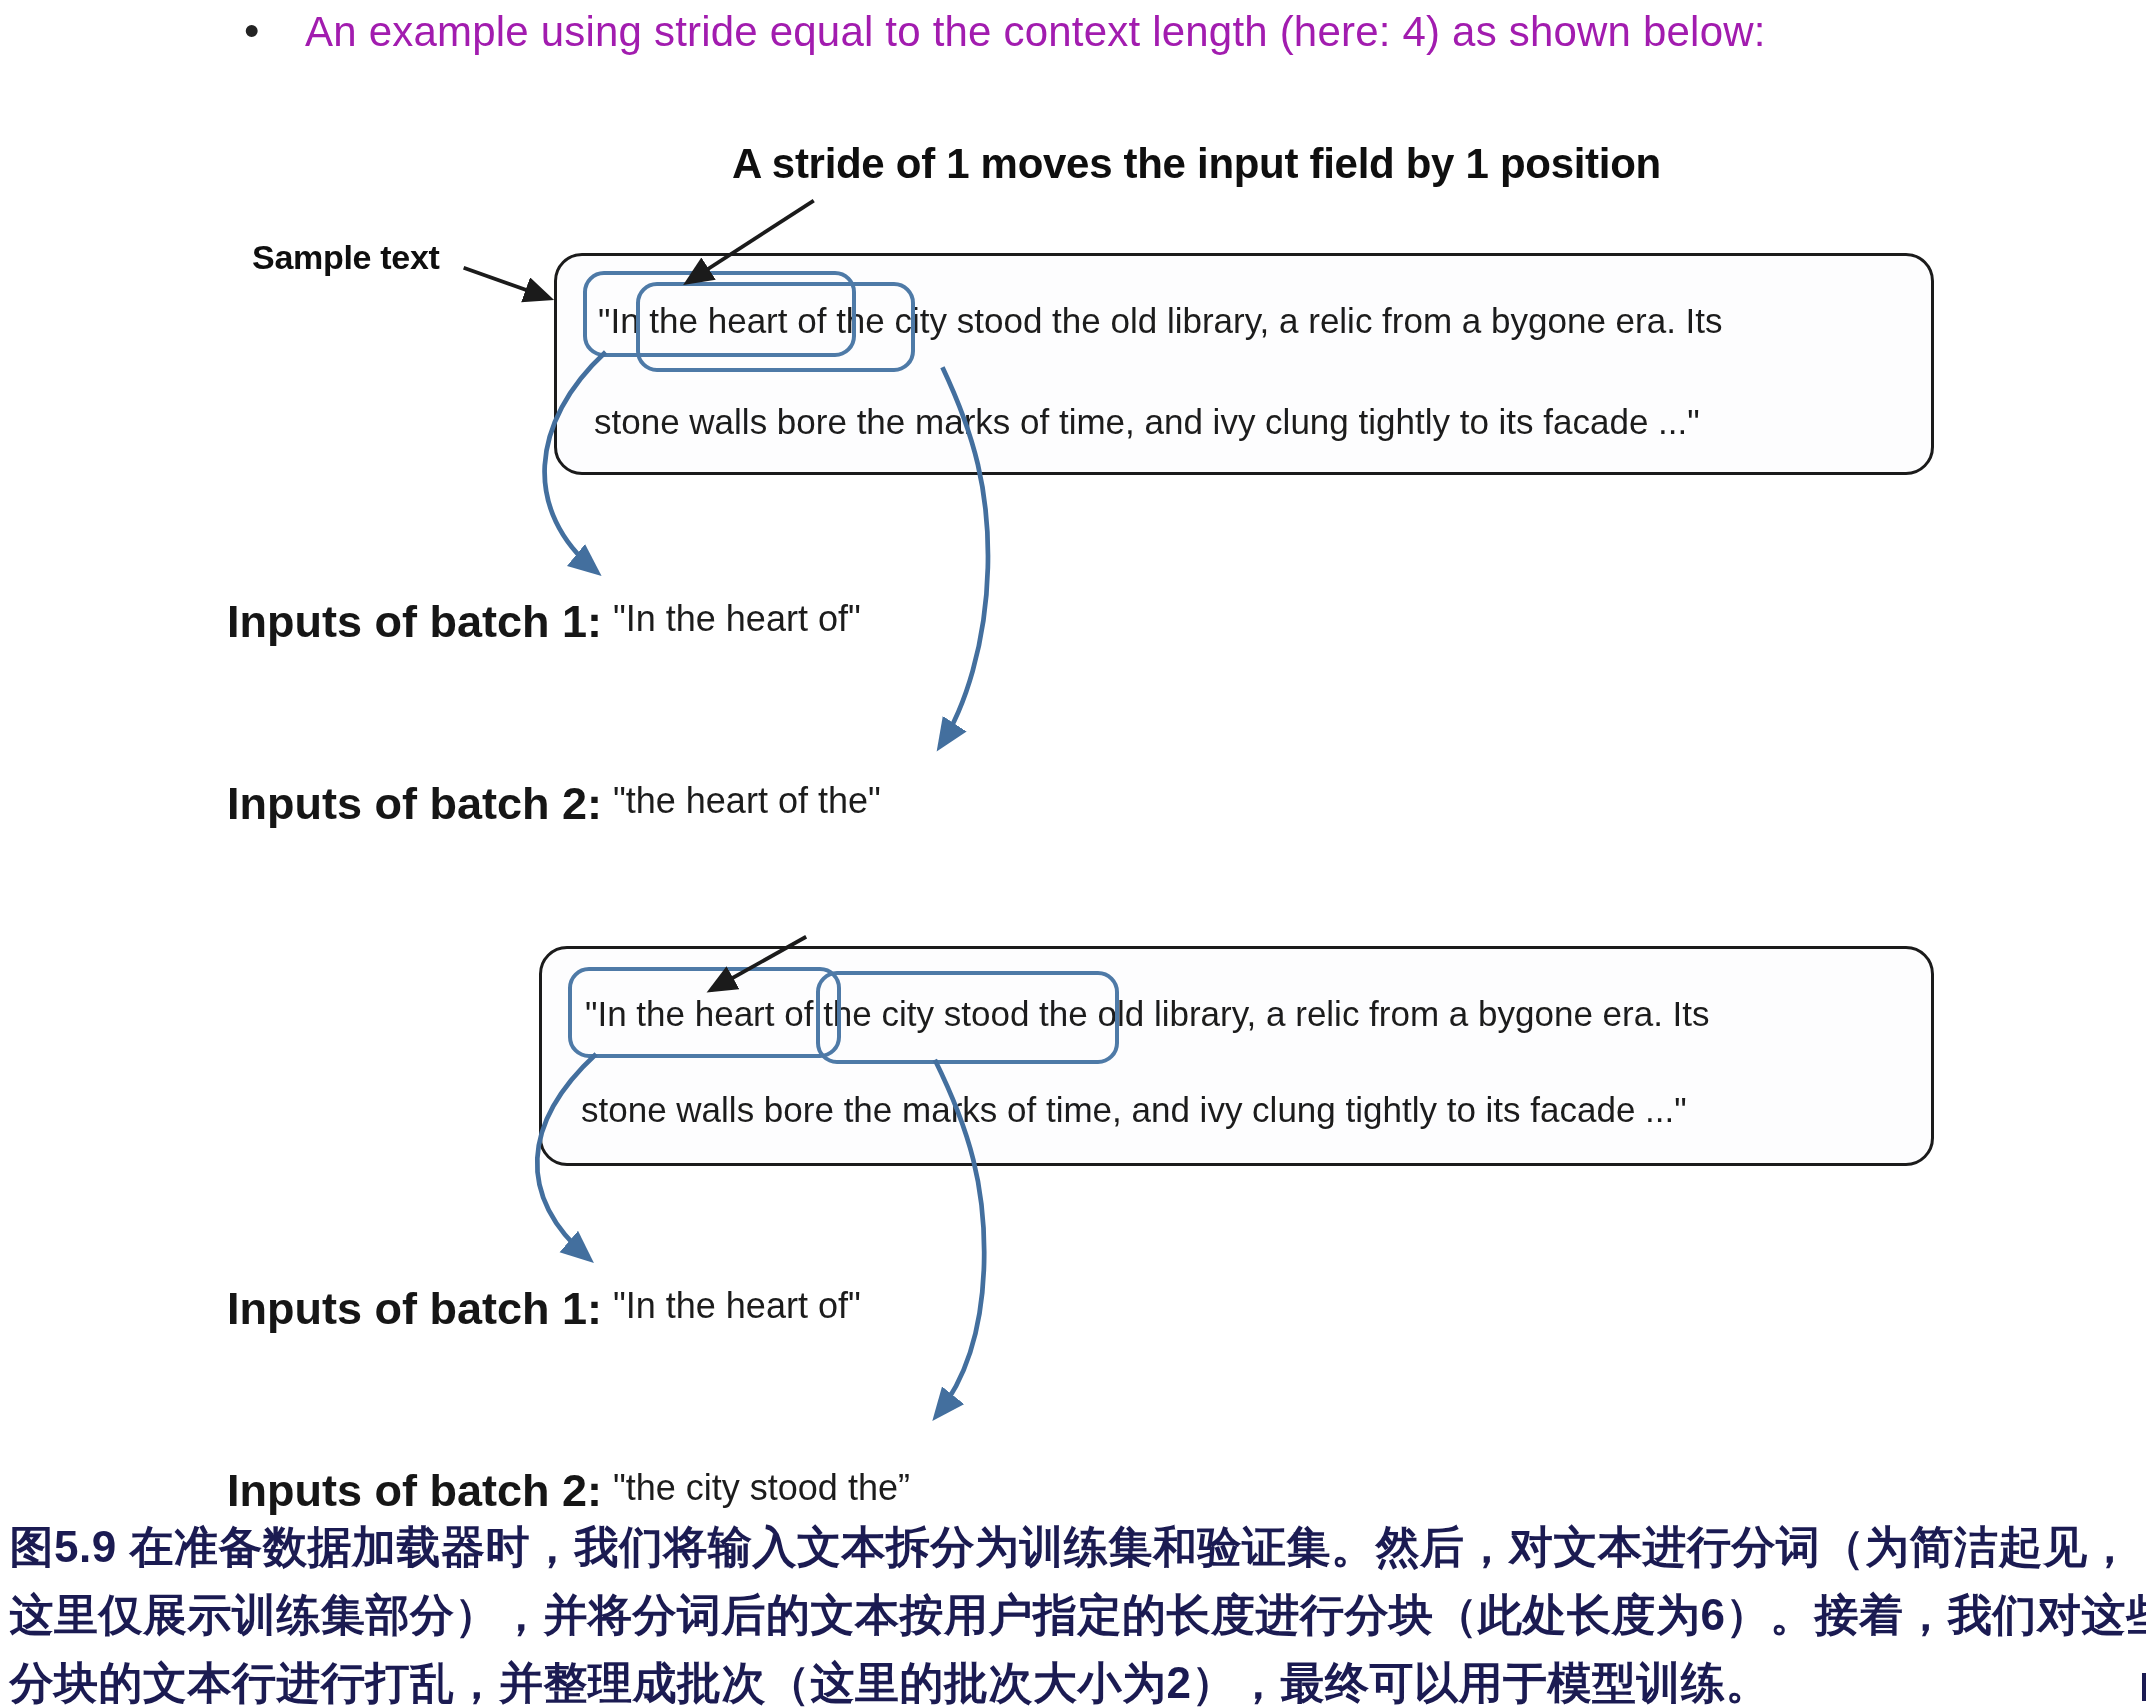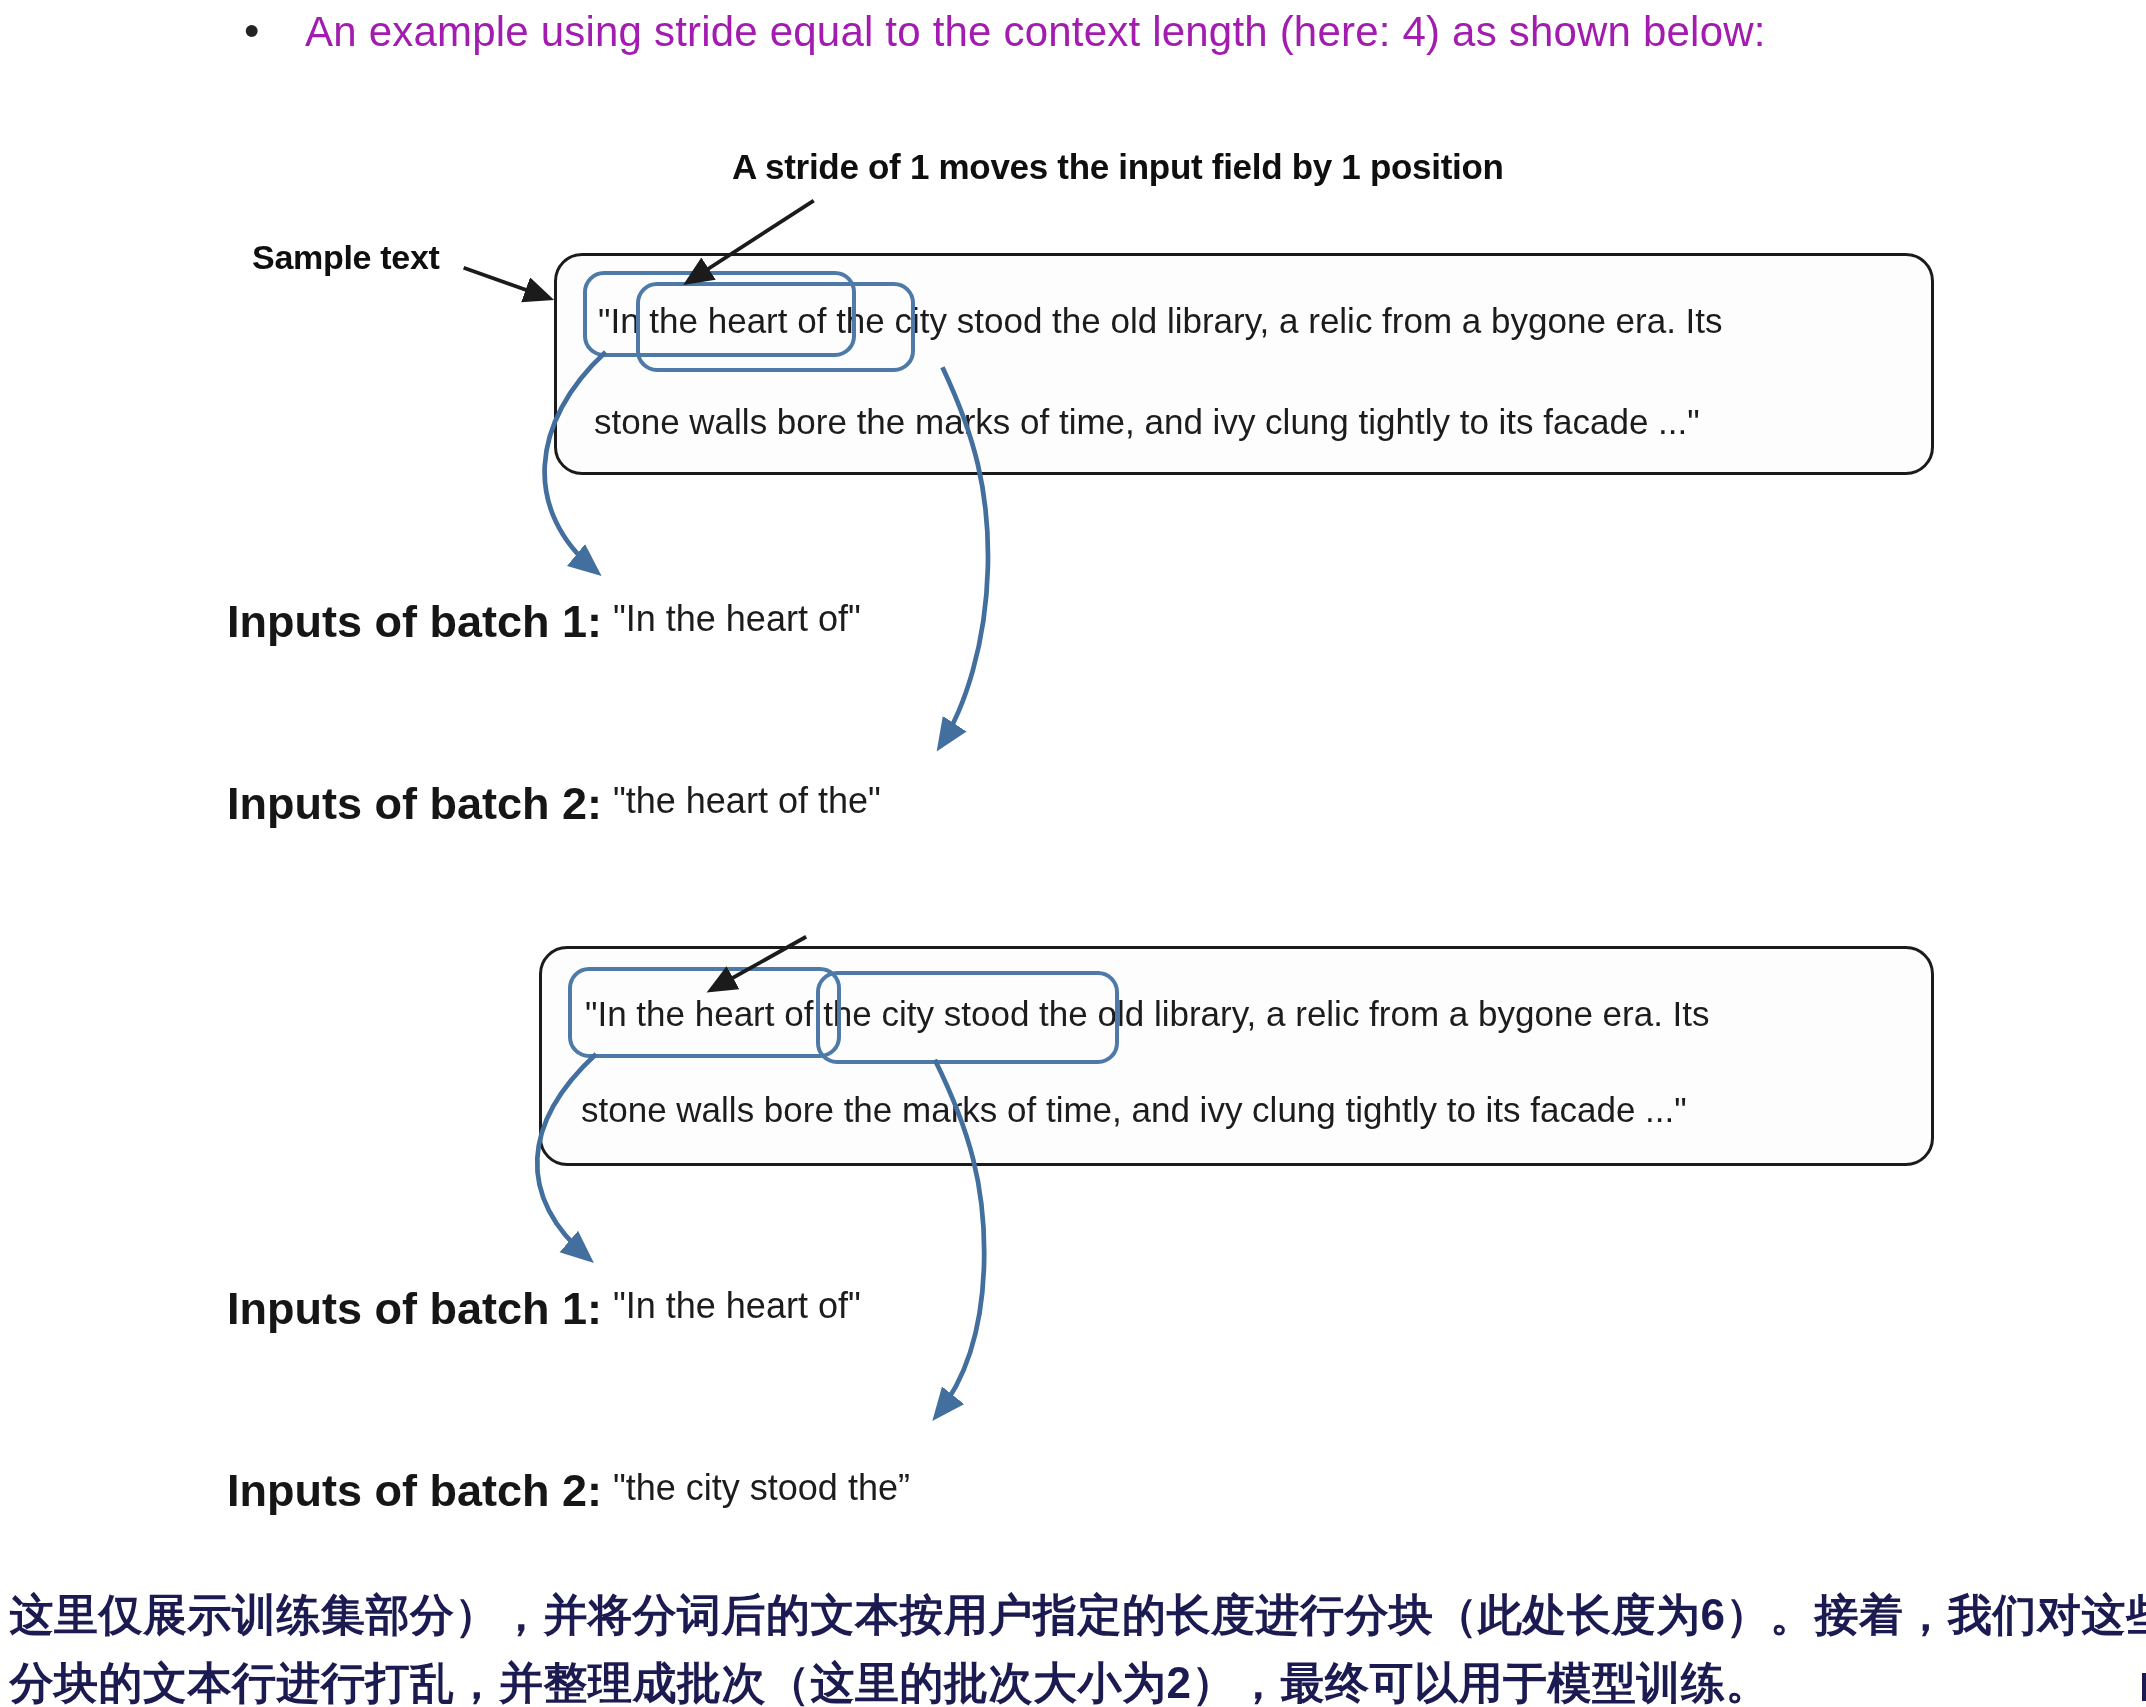--- a/index.html
+++ b/index.html
@@ -6,21 +6,21 @@
   #canvas{
     position:relative;width:2146px;height:1707px;background:#ffffff;
     font-family:"Liberation Sans","DejaVu Sans",sans-serif;overflow:hidden;
   }
   .abs{position:absolute;white-space:nowrap;}
   
   #bullet-dot{left:244px;top:5.7px;font-size:44px;color:#232323;}
   #bullet-text{left:305px;top:7.6px;font-size:42px;color:#a21caf;letter-spacing:0.2px;}
   
   .anno{font-weight:bold;color:#0f0f0f;letter-spacing:-0.3px;}
-  #label1{left:732px;top:147px;font-size:35px;}
+  #label1{left:732px;top:140px;font-size:42px;}
   #sample-label{left:252px;top:238px;font-size:34px;}
   #label2{left:732px;top:883px;font-size:35px;}
   
   .textbox{position:absolute;border:3.8px solid #1b1b1b;border-radius:28px;background:#fdfdfe;}
   #box1{left:554px;top:253px;width:1374px;height:216px;}
   #box2{left:539px;top:946px;width:1389px;height:214px;}
   .tline{position:absolute;font-size:35px;color:#1c1c1c;white-space:nowrap;}
   #b1l1{left:598px;top:301px;}
   #b1l2{left:594px;top:402px;}
   #b2l1{left:585px;top:994px;}
@@ -95,18 +95,19 @@
     <path d="M 490 283 L 580 315" stroke="#1b1b1b" stroke-width="4" fill="none" marker-end="url(#mk-black)"></path>
     <path d="M 852 990 L 752 1046" stroke="#1b1b1b" stroke-width="4" fill="none" marker-end="url(#mk-black)"></path>
 
     <path d="M 640 372 C 560 446, 552 540, 630 604" stroke="#436f9e" stroke-width="5" fill="none" marker-end="url(#mk-blue)"></path>
     <path d="M 996 388 C 1030 460, 1046 520, 1044 600 C 1042 680, 1020 748, 994 788" stroke="#436f9e" stroke-width="5" fill="none" marker-end="url(#mk-blue)"></path>
 
     <path d="M 630 1114 C 552 1186, 545 1264, 622 1330" stroke="#436f9e" stroke-width="5" fill="none" marker-end="url(#mk-blue)"></path>
     <path d="M 988 1120 C 1025 1195, 1042 1255, 1040 1335 C 1038 1415, 1015 1465, 990 1496" stroke="#436f9e" stroke-width="5" fill="none" marker-end="url(#mk-blue)"></path>
   </svg>
 
+  <div class="abs cap" id="cap1">图5.9 在准备数据加载器时，我们将输入文本拆分为训练集和验证集。然后，对文本进行分词（为简洁起见，</div>
   <div class="abs cap" id="cap2">这里仅展示训练集部分），并将分词后的文本按用户指定的长度进行分块（此处长度为6）。接着，我们对这些</div>
   <div class="abs cap" id="cap3">分块的文本行进行打乱，并整理成批次（这里的批次大小为2），最终可以用于模型训练。</div>
 
   <div class="abs" id="edge-artifact"></div>
 </div>
 
 
 </body></html>

